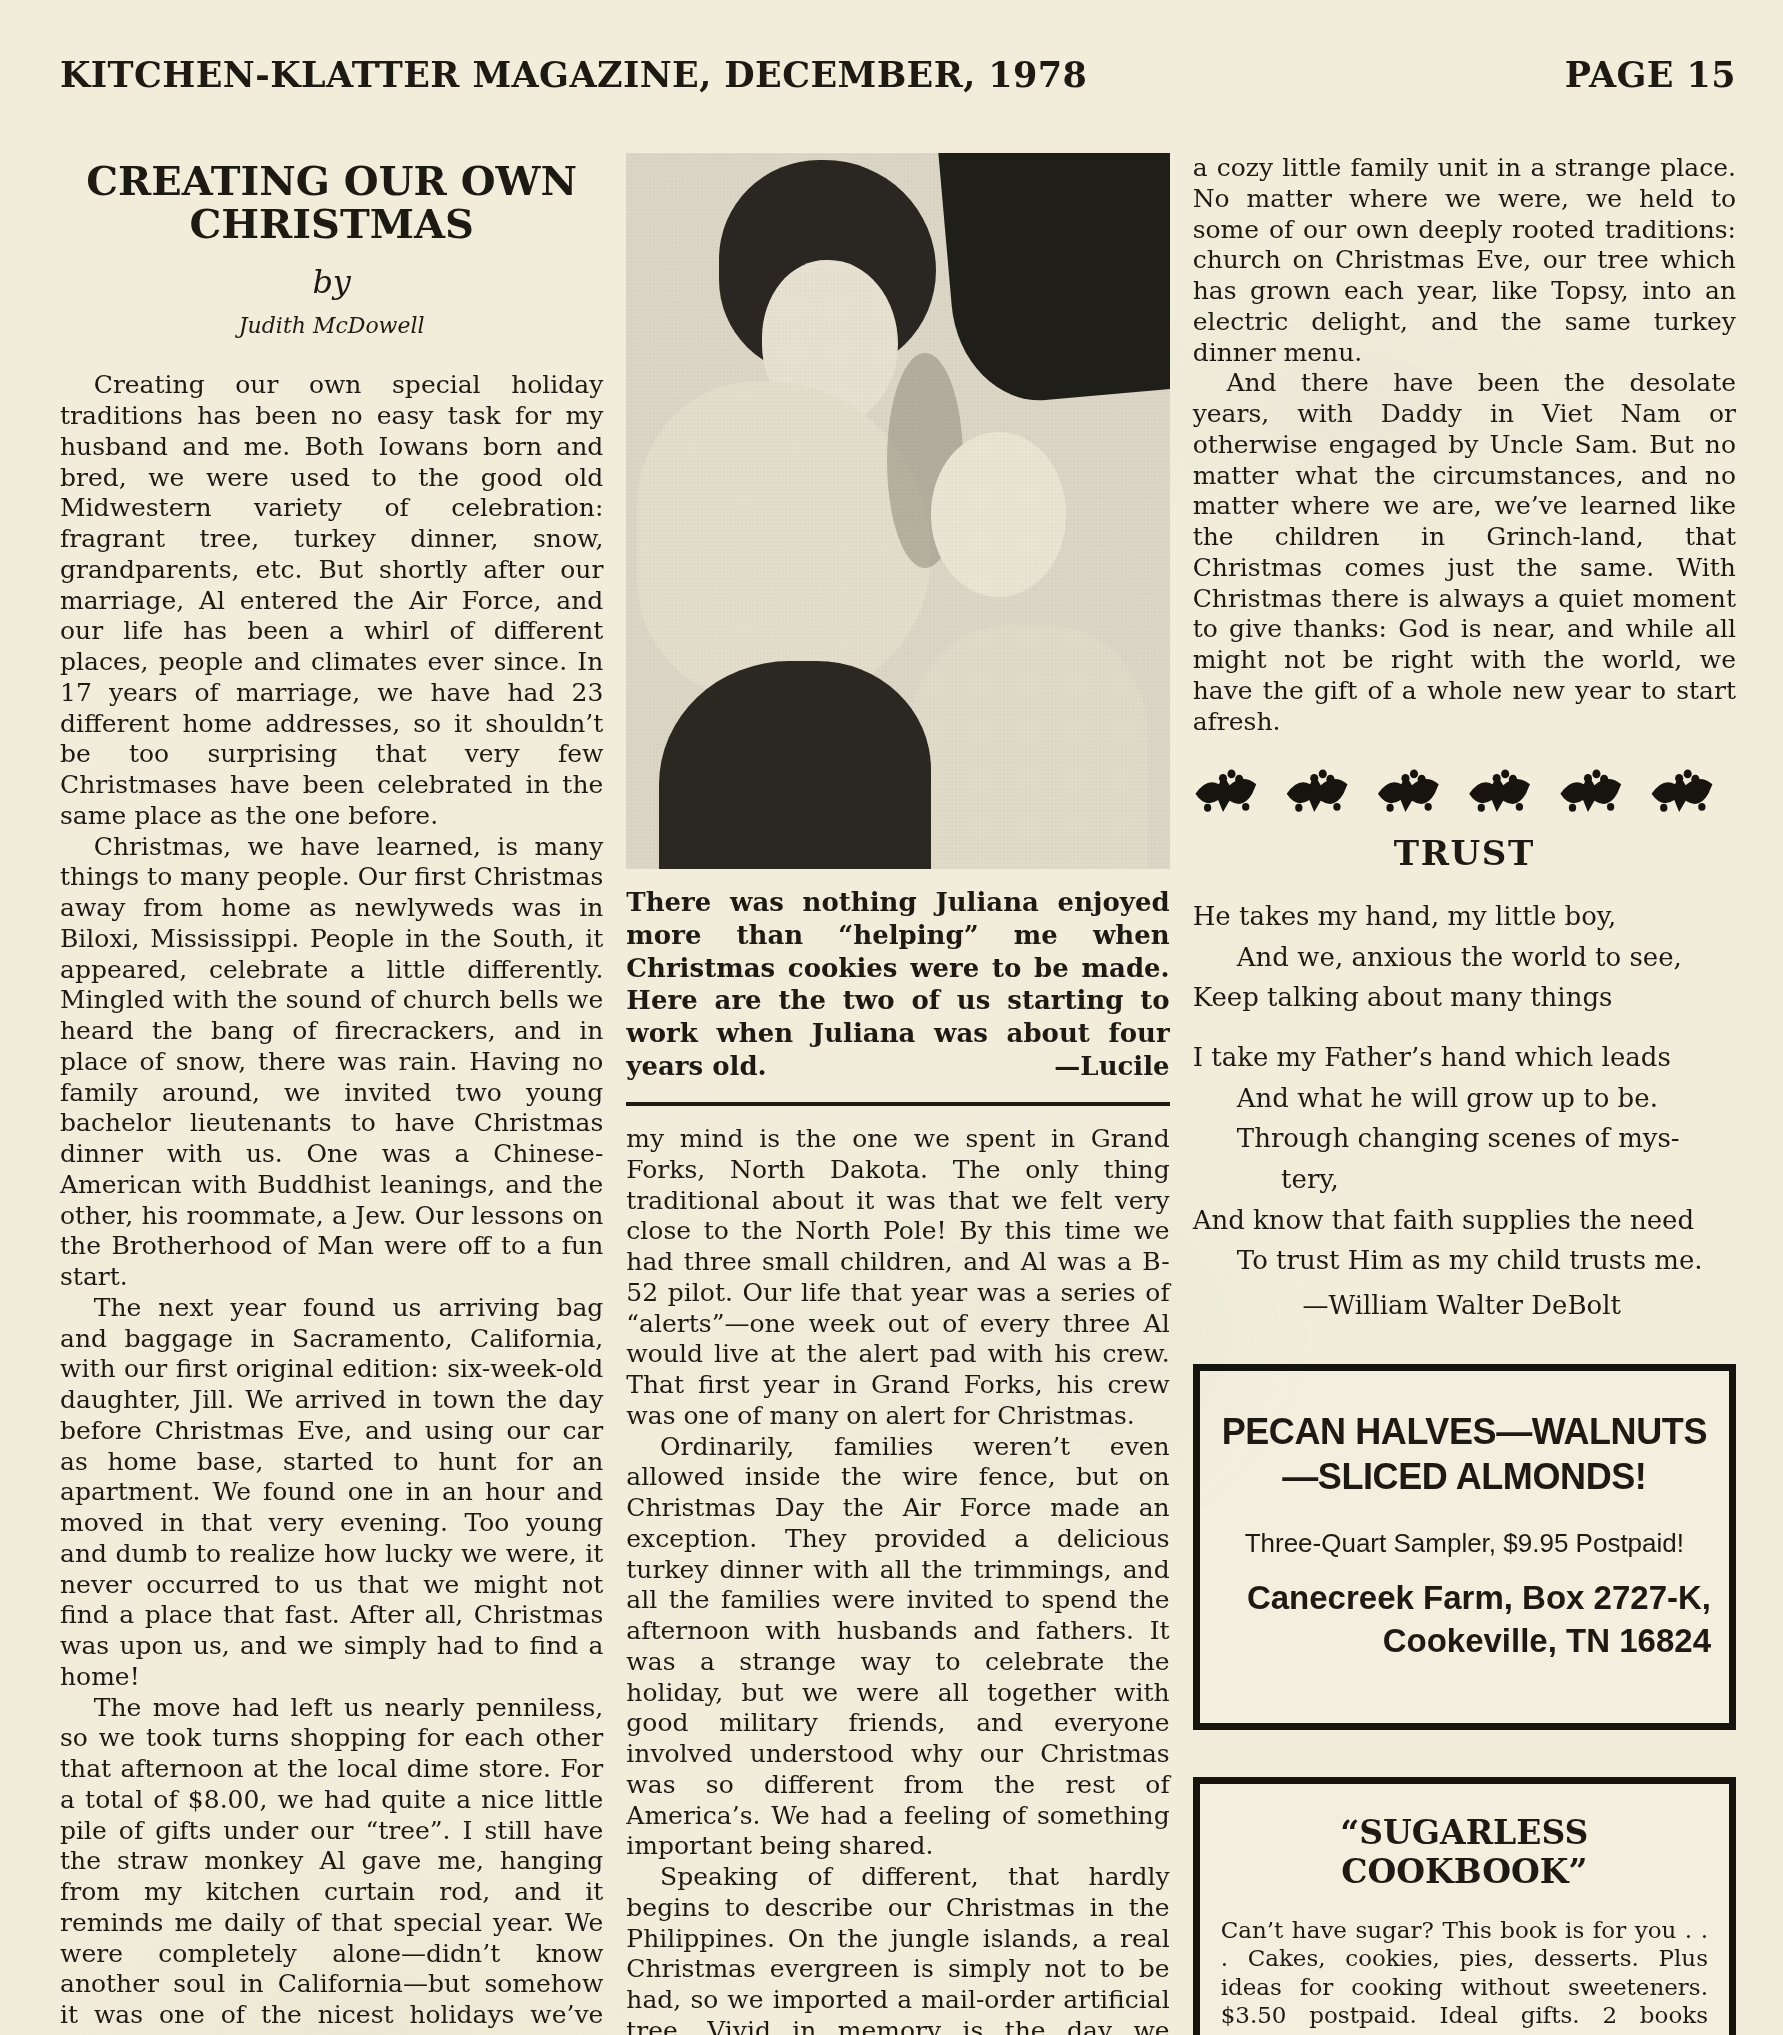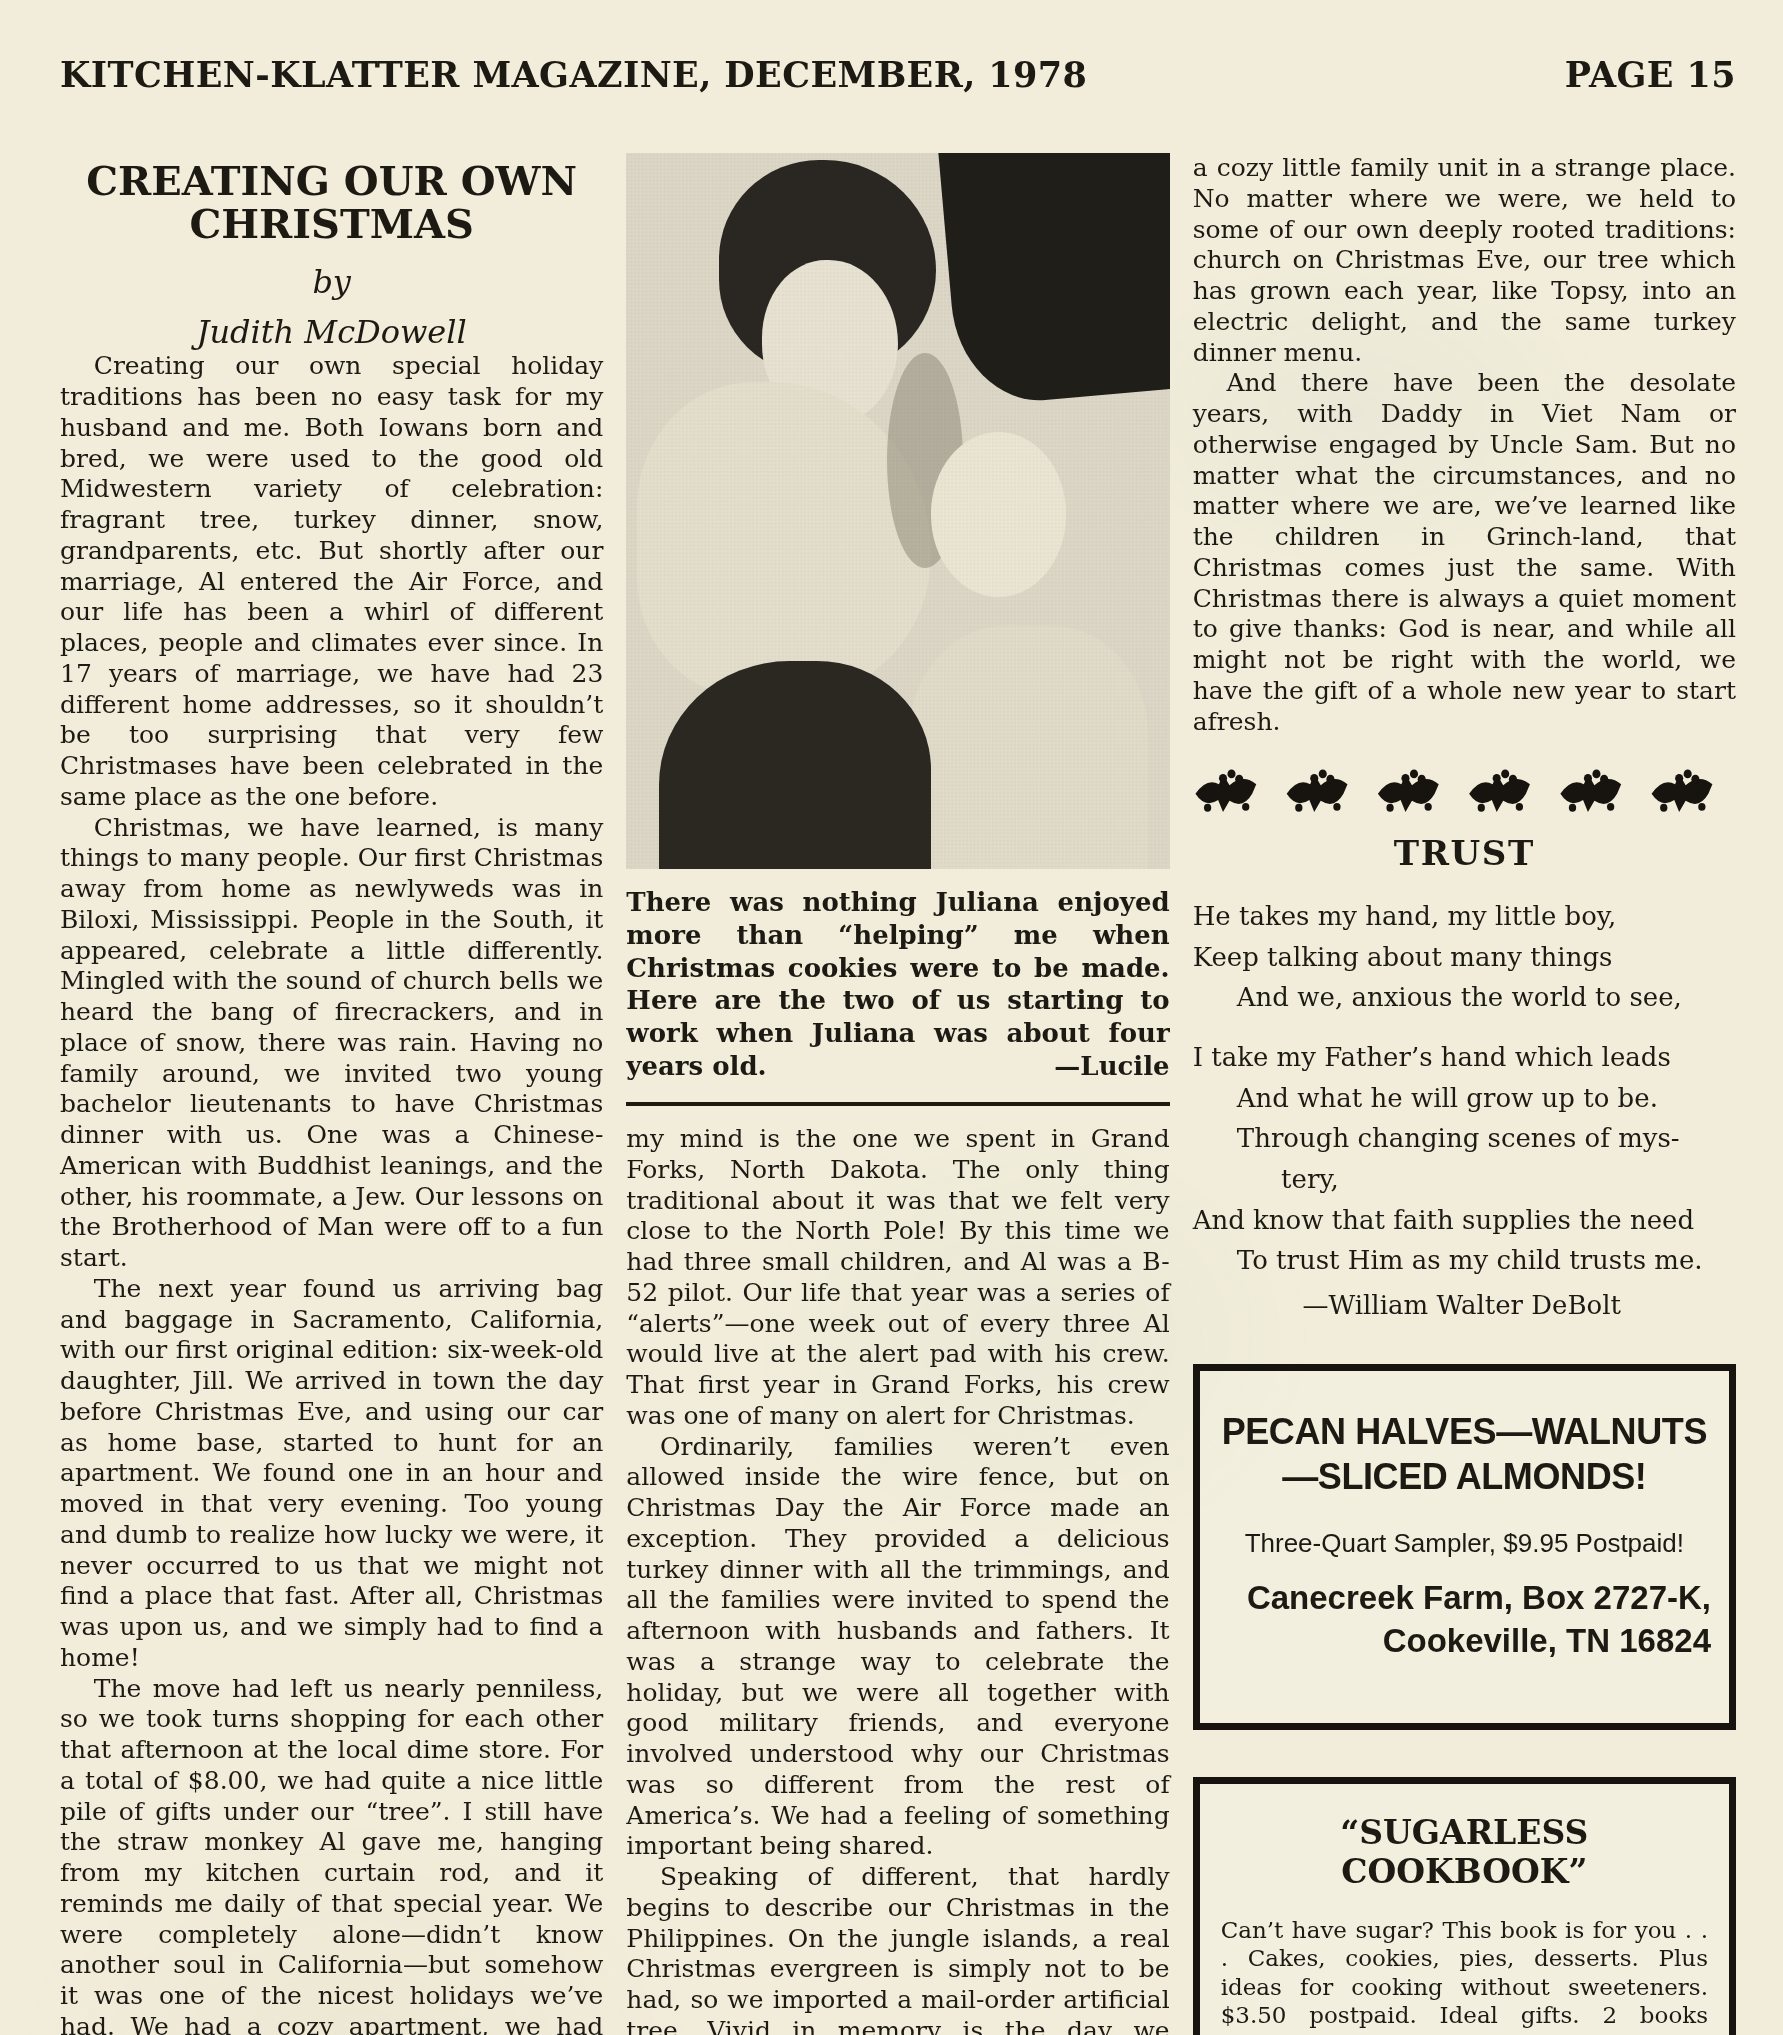--- a/index.html
+++ b/index.html
@@ -17,21 +17,21 @@
   header{display:flex;justify-content:space-between;align-items:baseline;
     font-weight:bold;font-size:35px;line-height:1;letter-spacing:0.4px;}
   .cols{display:flex;gap:23px;margin-top:61px;}
   .col{flex:1 1 0;min-width:0;}
   p.body{margin:0;font-size:25px;line-height:1.23;text-align:justify;}
   p.indent{text-indent:1.35em;}
   p.noindent{text-indent:0;}
   
   .title{margin:5.7px 0 18px;text-align:center;font-size:40px;line-height:1.08;font-weight:bold;}
   .by{ text-align:center;font-style:italic;font-size:32px;margin-bottom:12.2px;}
-  .author{text-align:center;font-style:italic;font-size:32px;}
+  .author{text-align:center;font-style:italic;font-size:22px;margin-bottom:32px;}
   
   figure{margin:0;}
   .photo{position:relative;height:716px;background:#dcd6c6;overflow:hidden;}
   .photo::after{content:"";position:absolute;inset:0;
     background-image:radial-gradient(circle, rgba(25,22,16,.5) 0.5px, transparent 0.7px);
     background-size:3.7px 3.7px;opacity:.28;}
   .ph{position:absolute;}
   .ph-dark-tr{right:-5%;top:-8%;width:46%;height:42%;background:#201e19;border-radius:0 0 0 34%;transform:rotate(-5deg);}
   .ph-hair{left:17%;top:1%;width:40%;height:30%;background:#2a2722;border-radius:52% 58% 55% 50%;}
   .ph-face{left:25%;top:15%;width:25%;height:23%;background:#e7e1d1;border-radius:48% 52% 50% 50%;}
@@ -135,22 +135,22 @@
             <use href="#hl" x="450"></use>
           <use href="#hl" x="675"></use>
             <use href="#hl" x="900"></use>
             <use href="#hl" x="1125"></use>
         </svg>
       </div>
 
       <h2 class="poem-title">TRUST</h2>
       <div class="poem">
         <div class="pl">He takes my hand, my little boy,</div>
+        <div class="pl in1">And we, anxious the world to see,</div>
         <div class="pl">Keep talking about many things</div>
-        <div class="pl in1">And we, anxious the world to see,</div>
         <div class="pl stanza">I take my Father’s hand which leads</div>
         <div class="pl in1">And what he will grow up to be.</div>
         <div class="pl in1">Through changing scenes of mys-</div>
         <div class="pl in2">tery,</div>
         <div class="pl">And know that faith supplies the need</div>
         <div class="pl in1">To trust Him as my child trusts me.</div>
         <div class="pl poem-credit">—William Walter DeBolt</div>
       </div>
 
       <div class="adbox pecan">

